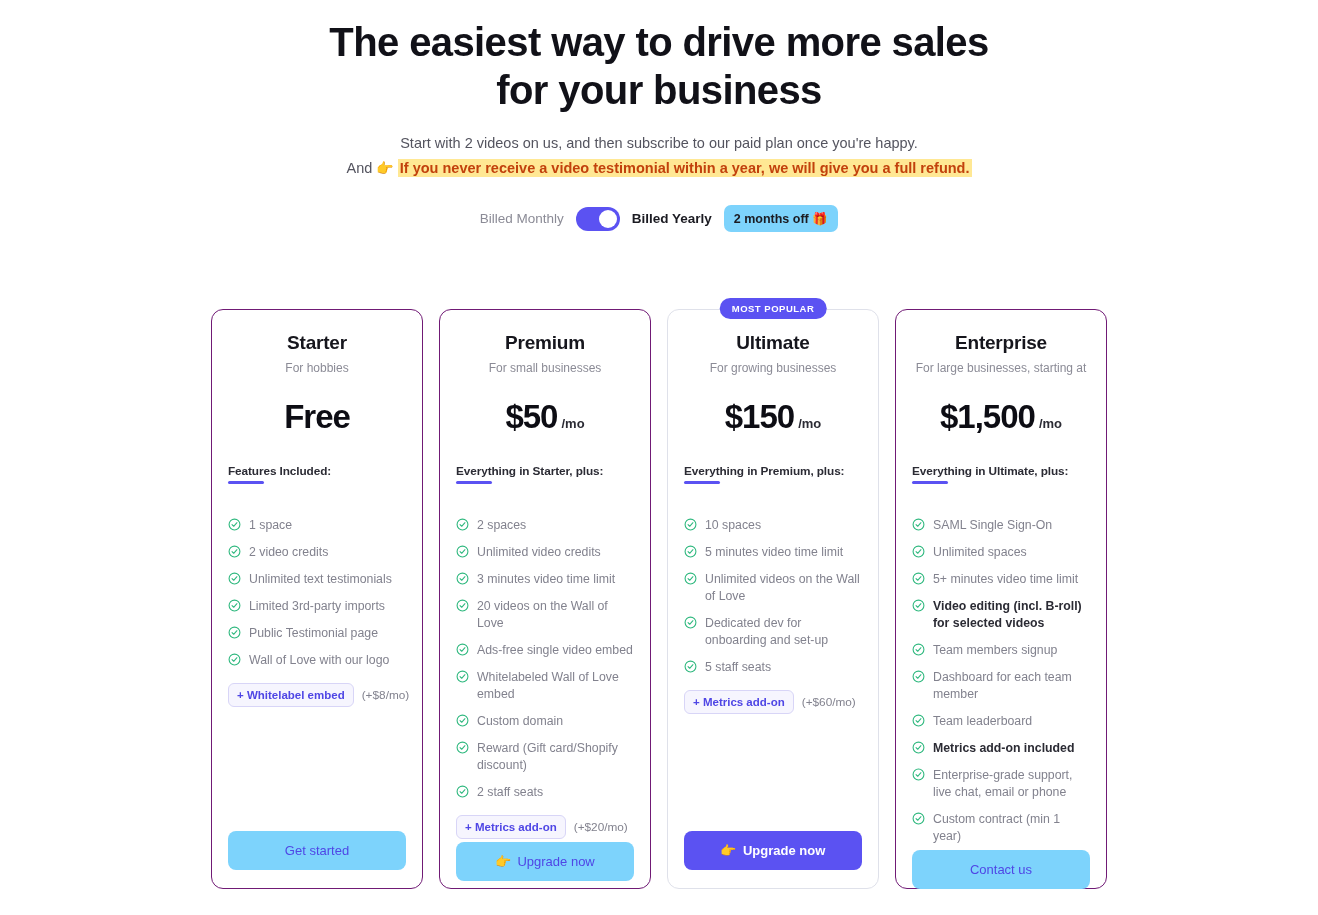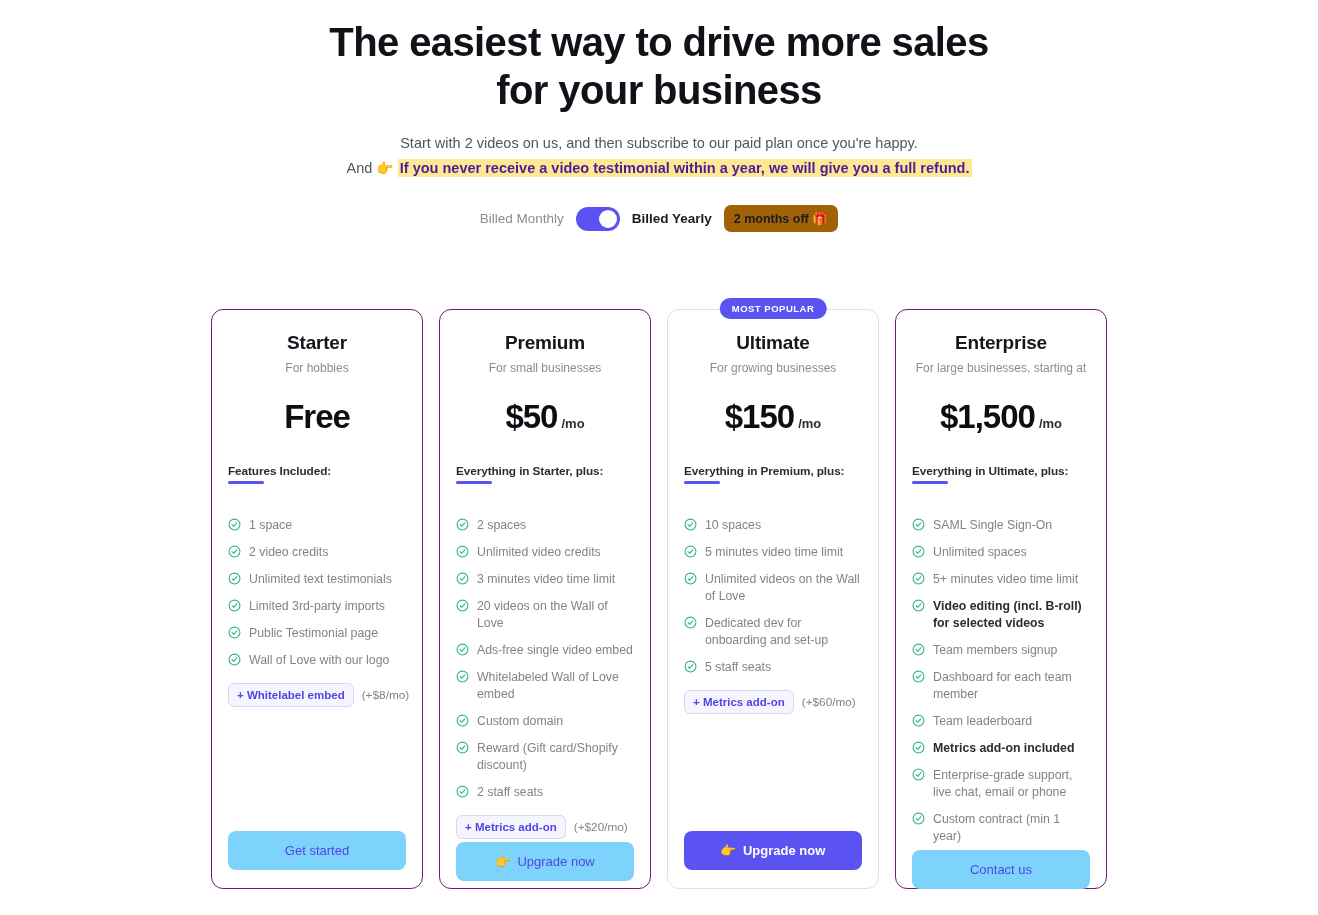--- a/index.html
+++ b/index.html
@@ -25,21 +25,21 @@
   .hero-sub {
     margin-top: 18px;
     font-size: 14.5px;
     line-height: 23px;
     color: #54545f;
   }
   .hero-sub-line2 { margin-top: 2px; }
   .hand-emoji { font-size: 14px; }
   .highlight {
     background: #ffe894;
-    color: #4c1d95;
+    color: #c2410c;
     font-weight: bold;
     padding: 1px 2px;
   }
 
   
   .billing-row {
     margin-top: 25px;
     display: flex;
     align-items: center;
     justify-content: center;
@@ -56,21 +56,21 @@
     flex: 0 0 auto;
   }
   .toggle-knob {
     position: absolute;
     top: 3px; right: 3px;
     width: 18px; height: 18px;
     background: #ffffff;
     border-radius: 50%;
   }
   .months-off {
-    background: #a16207;
+    background: #7dd3fc;
     border-radius: 7px;
     padding: 6px 10px;
     font-size: 12.5px;
     font-weight: bold;
     color: #1b1b22;
     display: flex;
     align-items: center;
     gap: 4px;
   }
 

